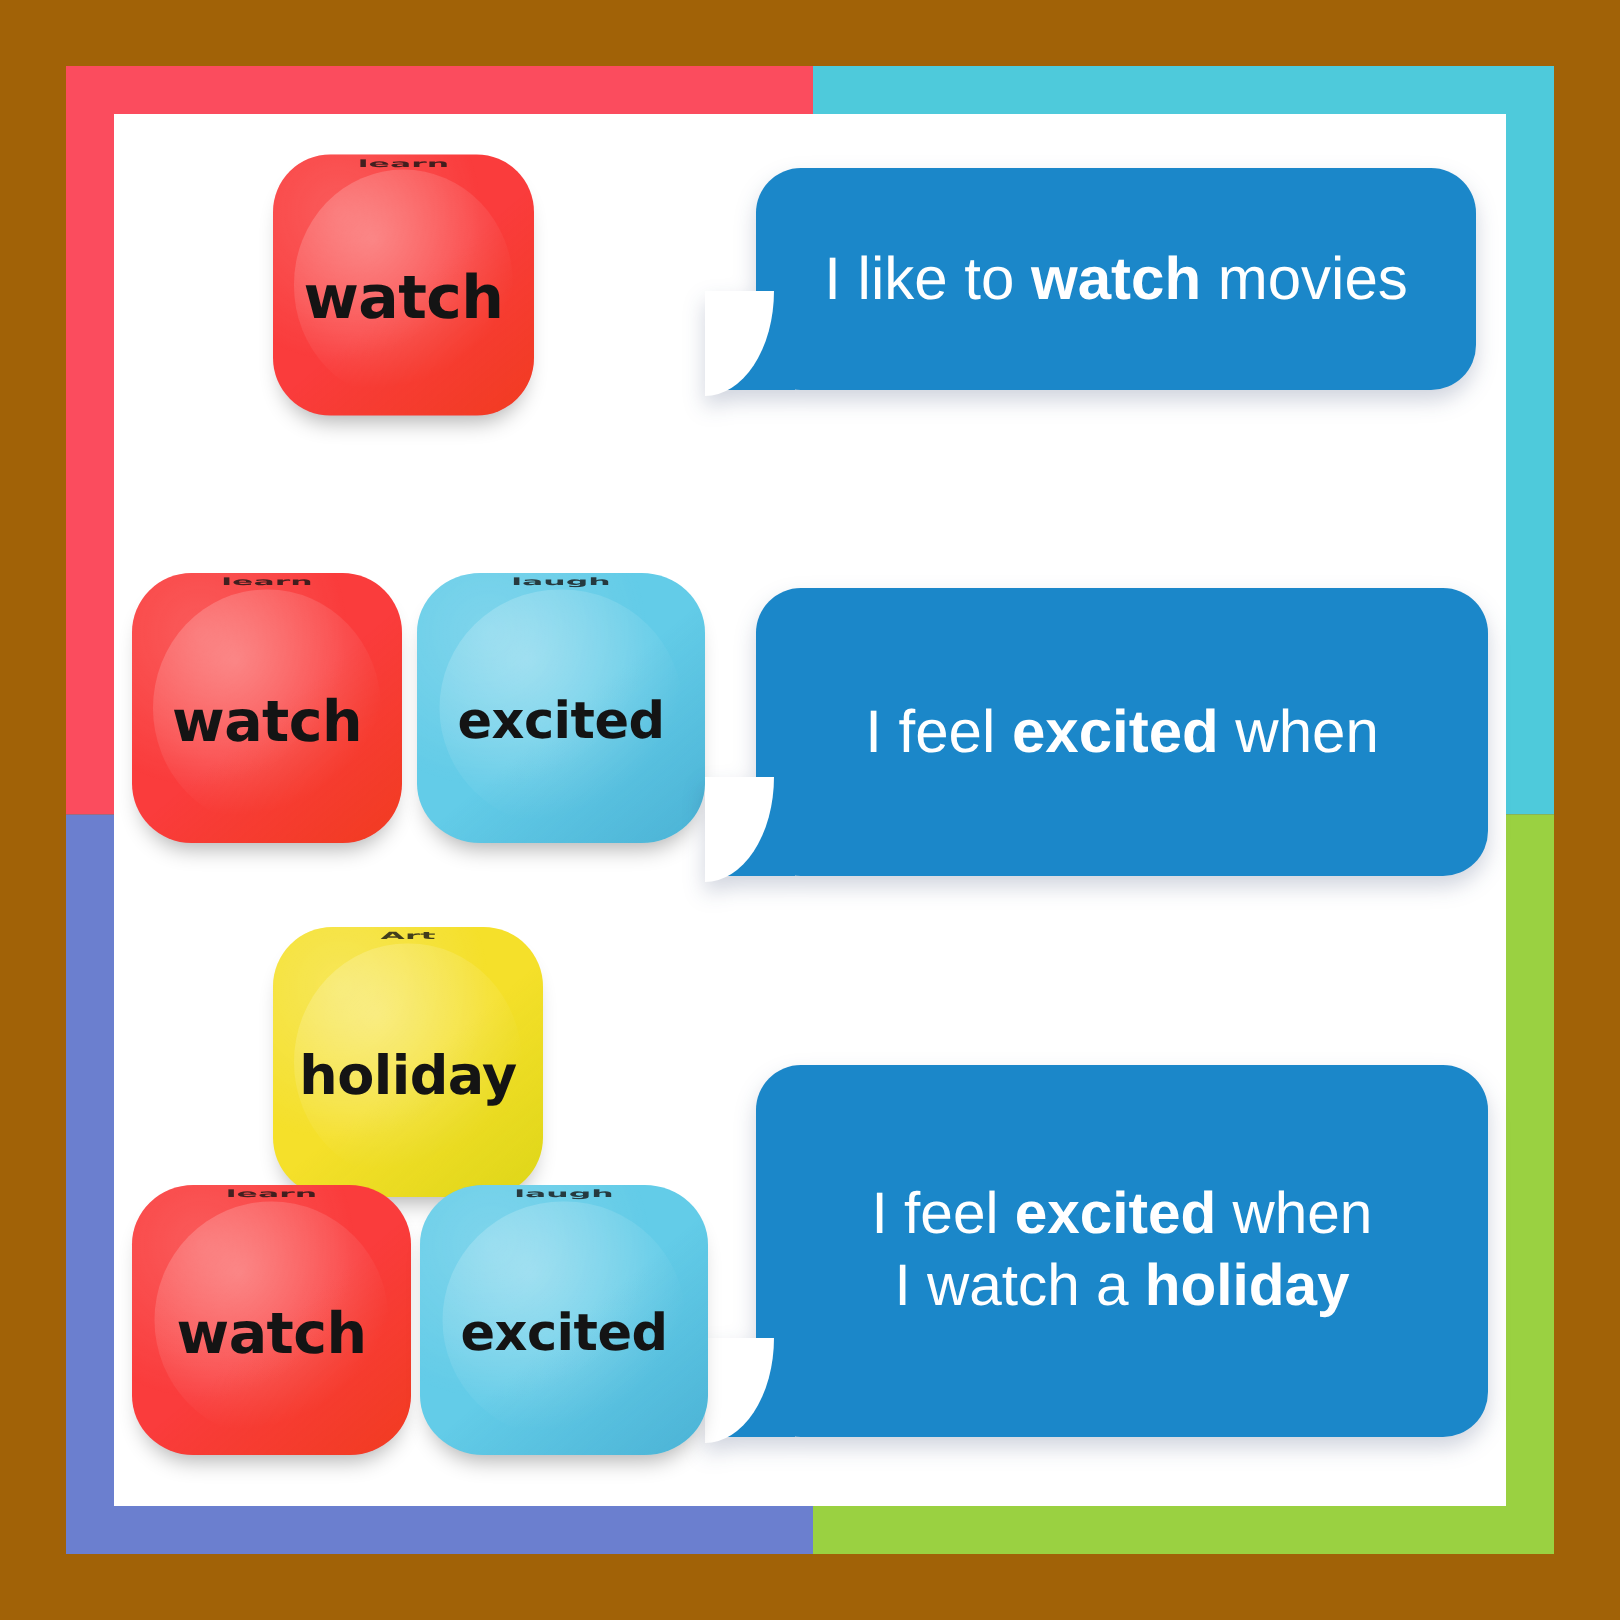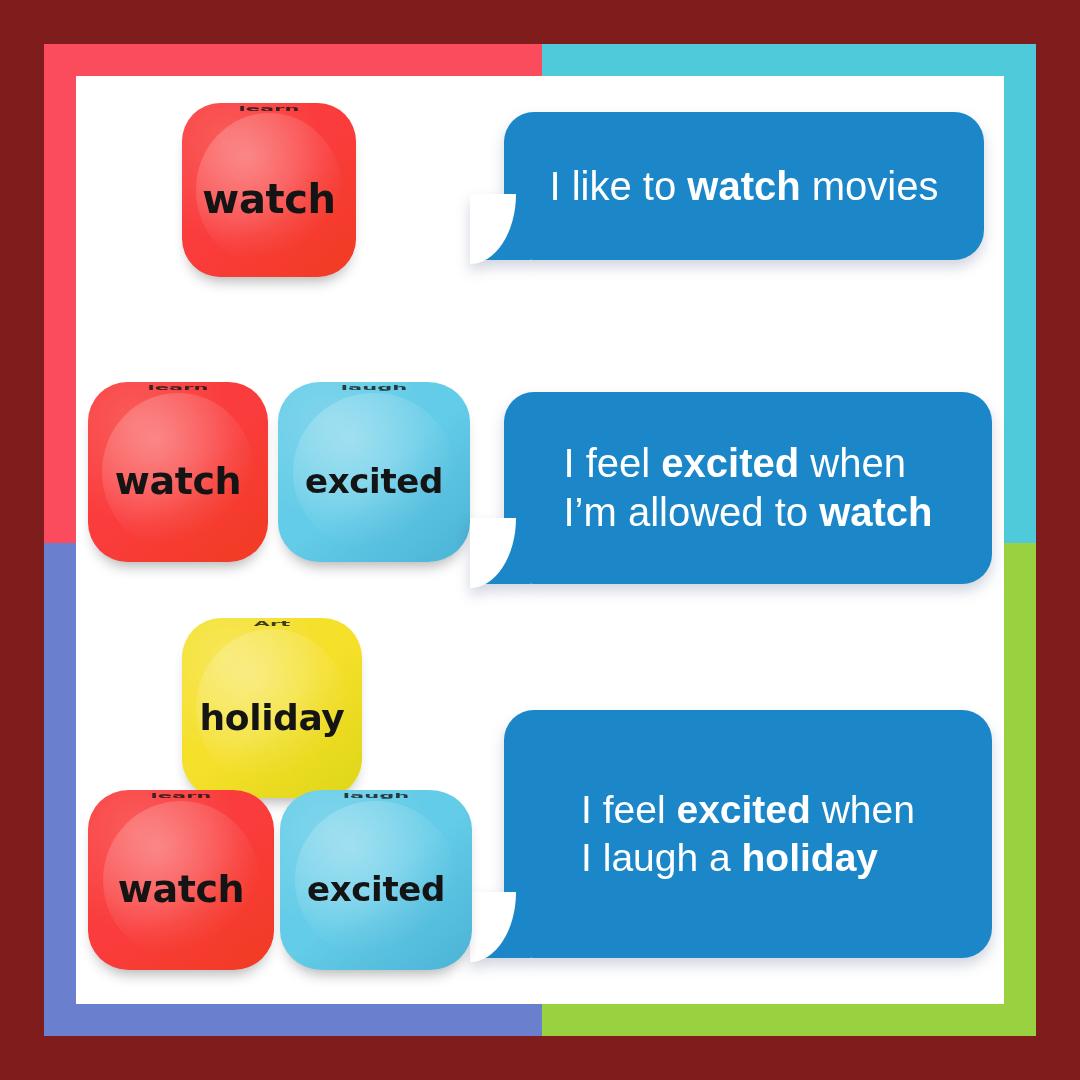--- a/index.html
+++ b/index.html
@@ -11,21 +11,21 @@
     width: 1080px;
     height: 1080px;
     overflow: hidden;
     font-family: "Liberation Sans", sans-serif;
   }
 
   #stage {
     position: relative;
     width: 1080px;
     height: 1080px;
-    background: #7f1d1d;
+    background: #a16207;
   }
 
   
   .frame-seg {
     position: absolute;
   }
   .frame-top-left    { left: 44px;  top: 44px;   width: 498px; height: 32px; }
   .frame-top-right   { left: 542px; top: 44px;   width: 494px; height: 32px; }
   .frame-left-top    { left: 44px;  top: 44px;   width: 32px;  height: 499px; }
   .frame-left-bottom { left: 44px;  top: 543px;  width: 32px;  height: 493px; }
@@ -121,20 +121,21 @@
 
   
   .bubble {
     position: absolute;
     background: #1b87c9;
     border-radius: 30px;
     color: #ffffff;
     display: flex;
     align-items: center;
     justify-content: center;
+    text-align: center;
     box-sizing: border-box;
     filter: drop-shadow(0 7px 7px rgba(20,40,90,0.20));
     font-family: "Liberation Sans", sans-serif;
   }
   .bubble-tail {
     position: absolute;
     left: -34px;
     bottom: 0;
     width: 60px;
     height: 62px;
@@ -196,21 +197,20 @@
 
     <div class="die die-cyan" id="d-r2-b" style="left: 278px; top: 382px; width: 192px; height: 180px; background: rgb(99, 204, 232);">
       <span class="die-top-word" style="top: 2px; font-size: 21px; transform: scaleY(0.32); transform-origin: center top; opacity: 0.8; color: rgb(20, 20, 20);">laugh</span>
       <span class="die-word" style="font-size: 34px; margin-top: 18px; color: rgb(20, 20, 20);">excited</span>
     </div>
 
     <div class="bubble" id="b-2" style="left: 504px; top: 392px; width: 488px; height: 192px; background: rgb(27, 135, 201); color: rgb(255, 255, 255);">
       <span class="bubble-tail" style="background: rgb(27, 135, 201);"></span>
       <div class="bubble-text" style="font-size:40px;">
           <div><span>I feel </span><b>excited</b><span> when</span></div>
-          <div><span>I’m allowed to </span><b>watch</b></div>
         </div>
     </div>
   </div>
 
   <div>
     <div class="die die-yellow" id="d-r3-a" style="left: 182px; top: 618px; width: 180px; height: 180px; z-index: 2; background: rgb(245, 224, 42);">
       <span class="die-top-word" style="top: 2px; font-size: 21px; transform: scaleY(0.32); transform-origin: center top; opacity: 0.8; color: rgb(20, 20, 20);">Art</span>
       <span class="die-word" style="font-size: 36px; margin-top: 18px; color: rgb(20, 20, 20);">holiday</span>
     </div>
 
@@ -221,18 +221,18 @@
 
     <div class="die die-cyan" id="d-r3-c" style="left: 280px; top: 790px; width: 192px; height: 180px; z-index: 3; background: rgb(99, 204, 232);">
       <span class="die-top-word" style="top: 2px; font-size: 21px; transform: scaleY(0.32); transform-origin: center top; opacity: 0.8; color: rgb(20, 20, 20);">laugh</span>
       <span class="die-word" style="font-size: 34px; margin-top: 18px; color: rgb(20, 20, 20);">excited</span>
     </div>
 
     <div class="bubble" id="b-3" style="left: 504px; top: 710px; width: 488px; height: 248px; background: rgb(27, 135, 201); color: rgb(255, 255, 255);">
       <span class="bubble-tail" style="background: rgb(27, 135, 201);"></span>
       <div class="bubble-text" style="font-size:39px;">
           <div><span>I feel </span><b>excited</b><span> when</span></div>
-          <div><span>I laugh a </span><b>holiday</b></div>
+          <div><span>I watch a </span><b>holiday</b></div>
         </div>
     </div>
   </div>
 
 </div>
 
 </body></html>

